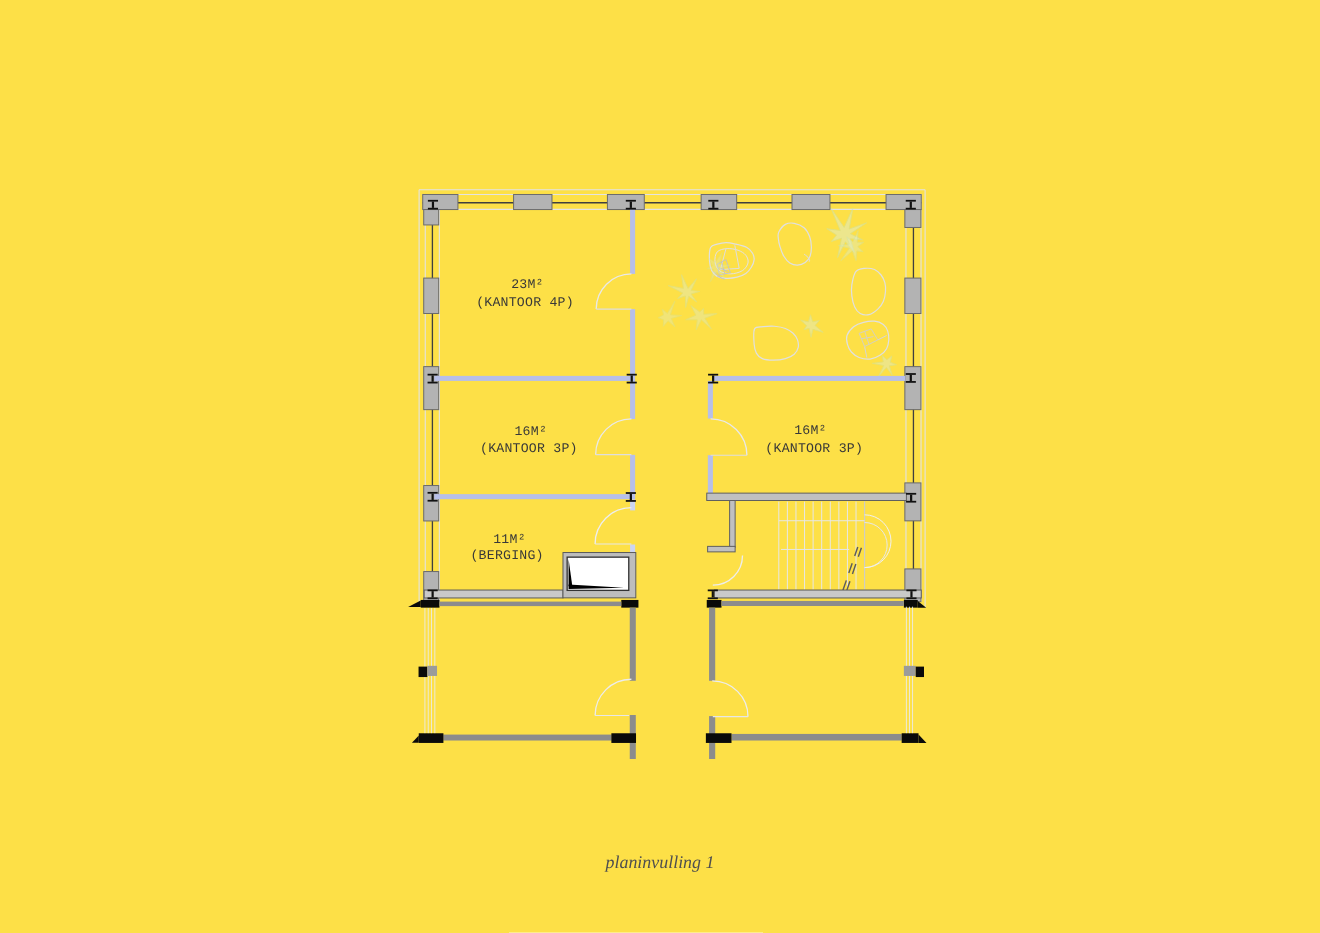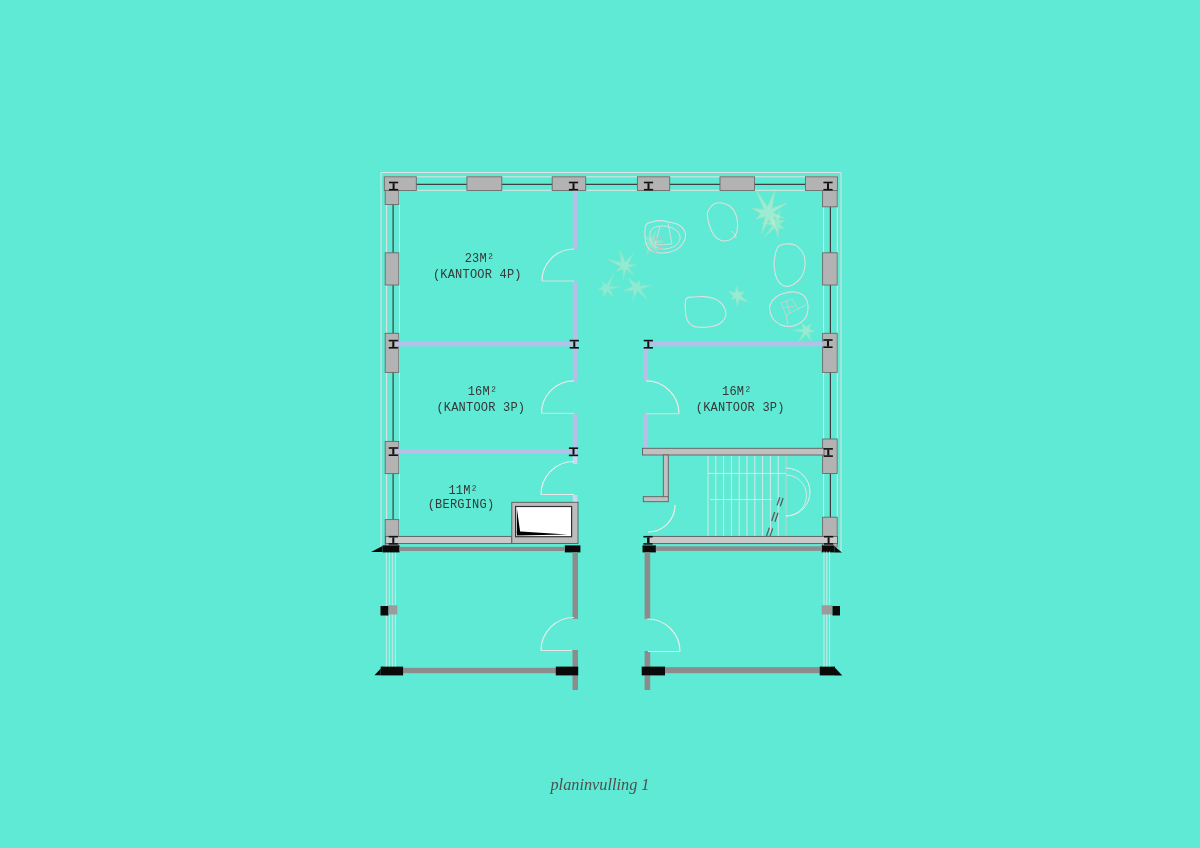--- a/index.html
+++ b/index.html
@@ -1,17 +1,17 @@
 <!DOCTYPE html>
 <html><head>
 <meta charset="utf-8">
 <title>planinvulling 1</title>
 <style>
   html,body { margin:0; padding:0; background:#ffffff; }
-  #page { position:relative; width:1200px; height:848px; background:#5eead4; overflow:hidden; }
+  #page { position:relative; width:1200px; height:848px; background:#fde047; overflow:hidden; }
 </style>
 </head>
 <body>
 
 <div id="page">
 <svg width="1200" height="848" viewBox="0 0 1200 848" xmlns="http://www.w3.org/2000/svg" shape-rendering="geometricPrecision">
 
 <line x1="381.0" y1="172.5" x2="841.0" y2="172.5" stroke="#e3e3e3" stroke-width="1"></line>
       <line x1="381.0" y1="172.5" x2="381.0" y2="552.0" stroke="#e3e3e3" stroke-width="1"></line>
       <line x1="841.0" y1="172.5" x2="841.0" y2="552.0" stroke="#e3e3e3" stroke-width="1"></line>

